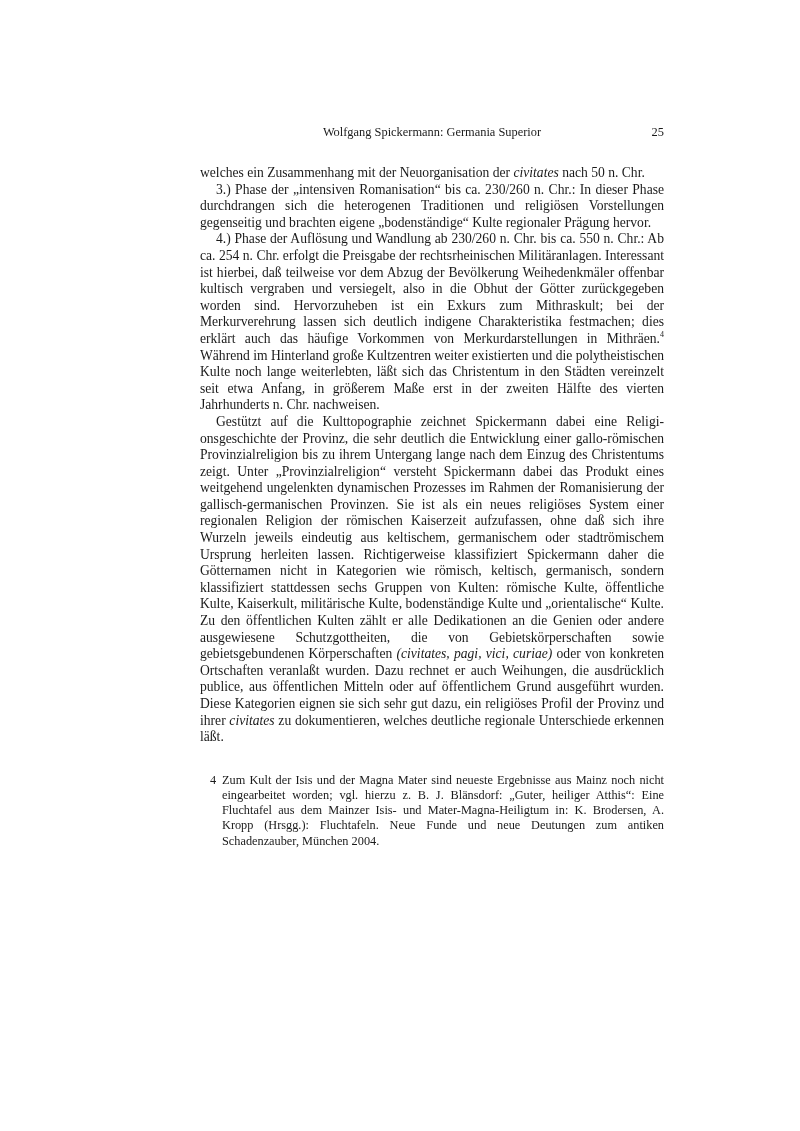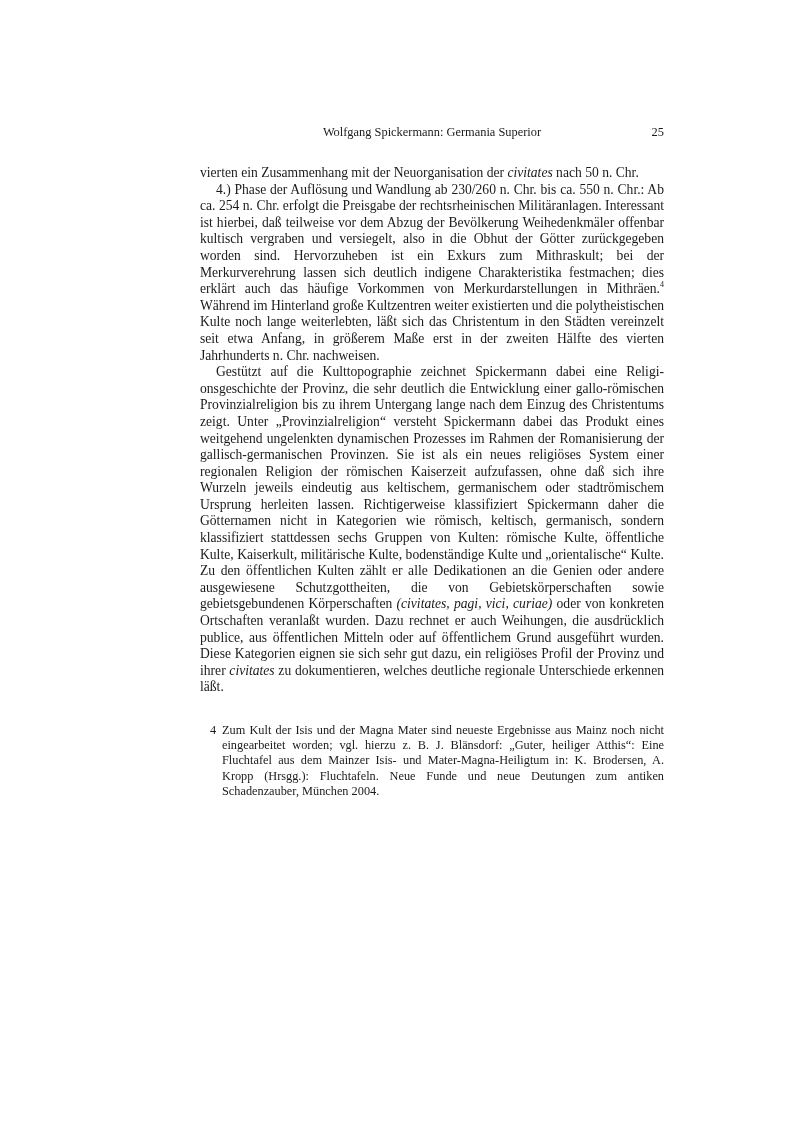--- a/index.html
+++ b/index.html
@@ -23,21 +23,24 @@
 <body>
 
 <div class="page">
   <div class="running-head">
     <span class="title">Wolfgang Spickermann: Germania Superior</span>
     <span class="pageno">25</span>
   </div>
 
   <div class="body">
     <p class="noindent">
-      <span>vierten ein Zusammenhang mit der Neuorganisation der </span><i>civitates</i><span> nach 50 n. Chr.</span>
+      <span>welches ein Zusammenhang mit der Neuorganisation der </span><i>civitates</i><span> nach 50 n. Chr.</span>
+    </p>
+    <p>
+      <span>3.) Phase der „intensiven Romanisation“ bis ca. 230/260 n. Chr.: In dieser Phase durchdrangen sich die heterogenen Traditionen und religiösen Vorstellun­gen gegenseitig und brachten eigene „bodenständige“ Kulte regionaler Prägung hervor.</span>
     </p>
     <p>
       <span>4.) Phase der Auflösung und Wandlung ab 230/260 n. Chr. bis ca. 550 n. Chr.: Ab ca. 254 n. Chr. erfolgt die Preisgabe der rechtsrheinischen Militäran­lagen. Interessant ist hierbei, daß teilweise vor dem Abzug der Bevölkerung Weihedenkmäler offenbar kultisch vergraben und versiegelt, also in die Ob­hut der Götter zurückgegeben worden sind. Hervorzuheben ist ein Exkurs zum Mithraskult; bei der Merkurverehrung lassen sich deutlich indigene Charak­teristika festmachen; dies erklärt auch das häufige Vorkommen von Merkur­darstellungen in Mithräen.</span><sup>4</sup><span> Während im Hinterland große Kultzentren weiter existierten und die polytheistischen Kulte noch lange weiterlebten, läßt sich das Christentum in den Städten vereinzelt seit etwa Anfang, in größerem Maße erst in der zweiten Hälfte des vierten Jahrhunderts n. Chr. nachweisen.</span>
     </p>
     <p>
       <span>Gestützt auf die Kulttopographie zeichnet Spickermann dabei eine Religi­onsgeschichte der Provinz, die sehr deutlich die Entwicklung einer gallo-römi­schen Provinzialreligion bis zu ihrem Untergang lange nach dem Einzug des Christentums zeigt. Unter „Provinzialreligion“ versteht Spickermann dabei das Produkt eines weitgehend ungelenkten dynamischen Prozesses im Rahmen der Romanisierung der gallisch-germanischen Provinzen. Sie ist als ein neues reli­giöses System einer regionalen Religion der römischen Kaiserzeit aufzufassen, ohne daß sich ihre Wurzeln jeweils eindeutig aus keltischem, germanischem oder stadtrömischem Ursprung herleiten lassen. Richtigerweise klassifiziert Spicker­mann daher die Götternamen nicht in Kategorien wie römisch, keltisch, ger­manisch, sondern klassifiziert stattdessen sechs Gruppen von Kulten: römische Kulte, öffentliche Kulte, Kaiserkult, militärische Kulte, bodenständige Kulte und „orientalische“ Kulte. Zu den öffentlichen Kulten zählt er alle Dedikatio­nen an die Genien oder andere ausgewiesene Schutzgottheiten, die von Ge­bietskörperschaften sowie gebietsgebundenen Körperschaften </span><i>(civitates, pagi, vici, curiae)</i><span> oder von konkreten Ortschaften veranlaßt wurden. Dazu rechnet er auch Weihungen, die ausdrücklich publice, aus öffentlichen Mitteln oder auf öffentlichem Grund ausgeführt wurden. Diese Kategorien eignen sie sich sehr gut dazu, ein religiöses Profil der Provinz und ihrer </span><i>civitates</i><span> zu dokumentieren, welches deutliche regionale Unterschiede erkennen läßt.</span>
     </p>
   </div>
 
   <div class="footnotes">

